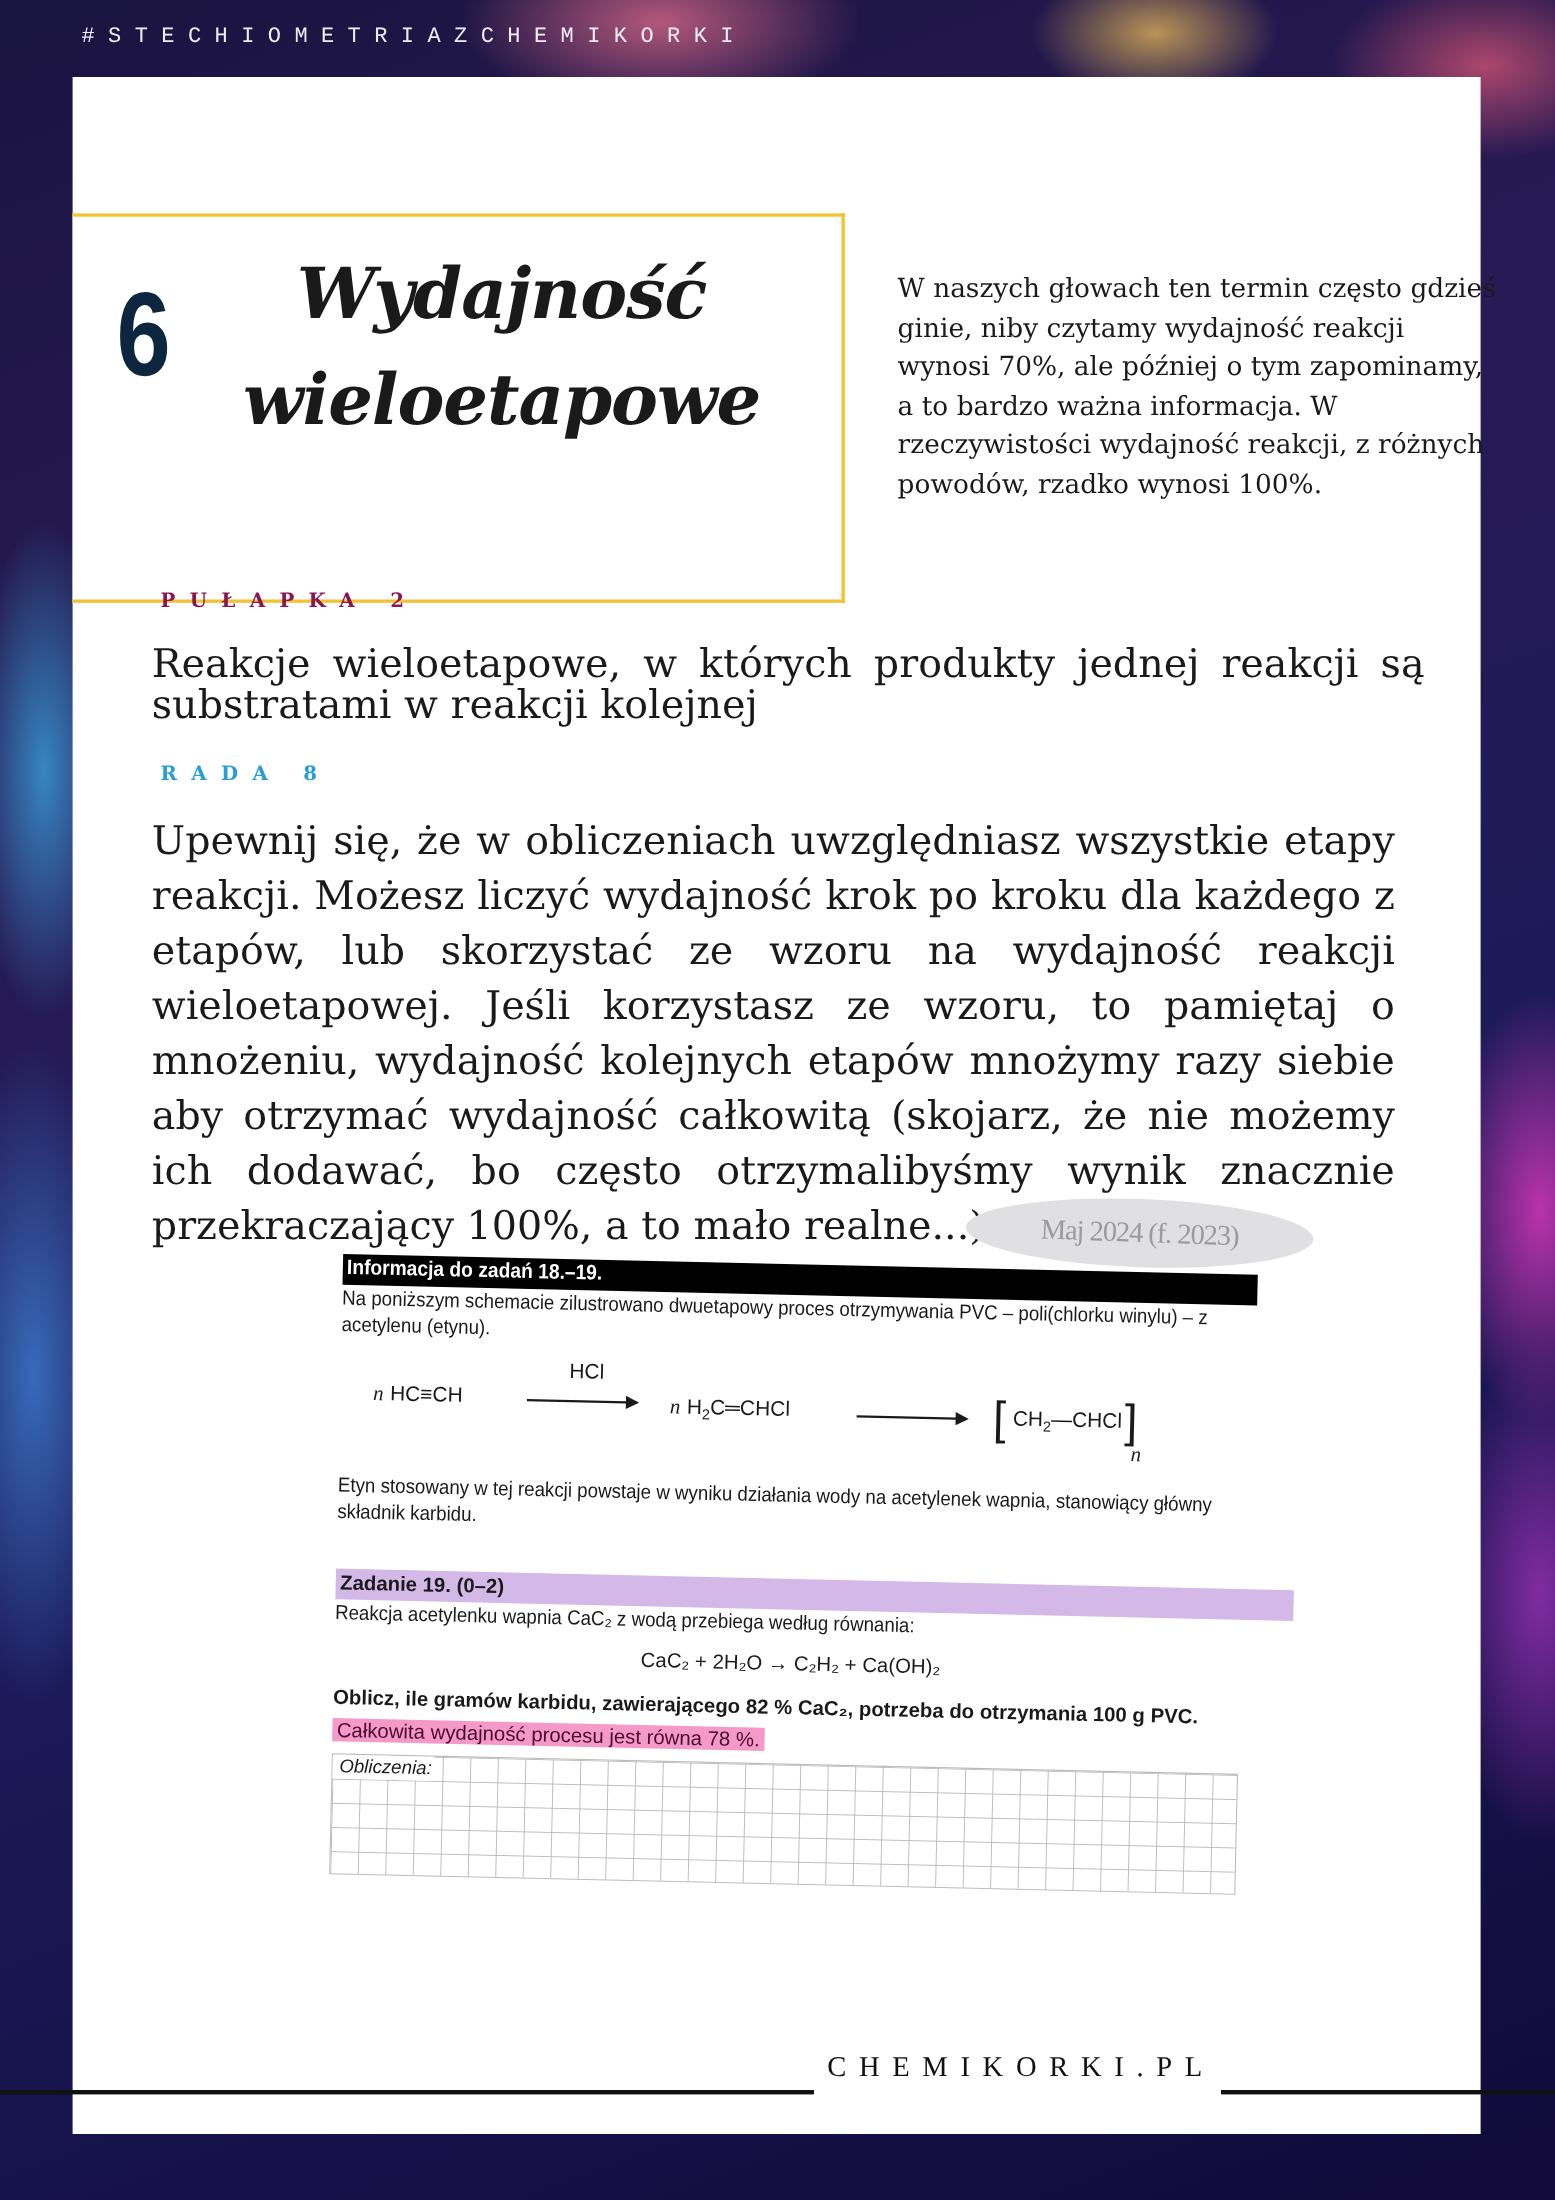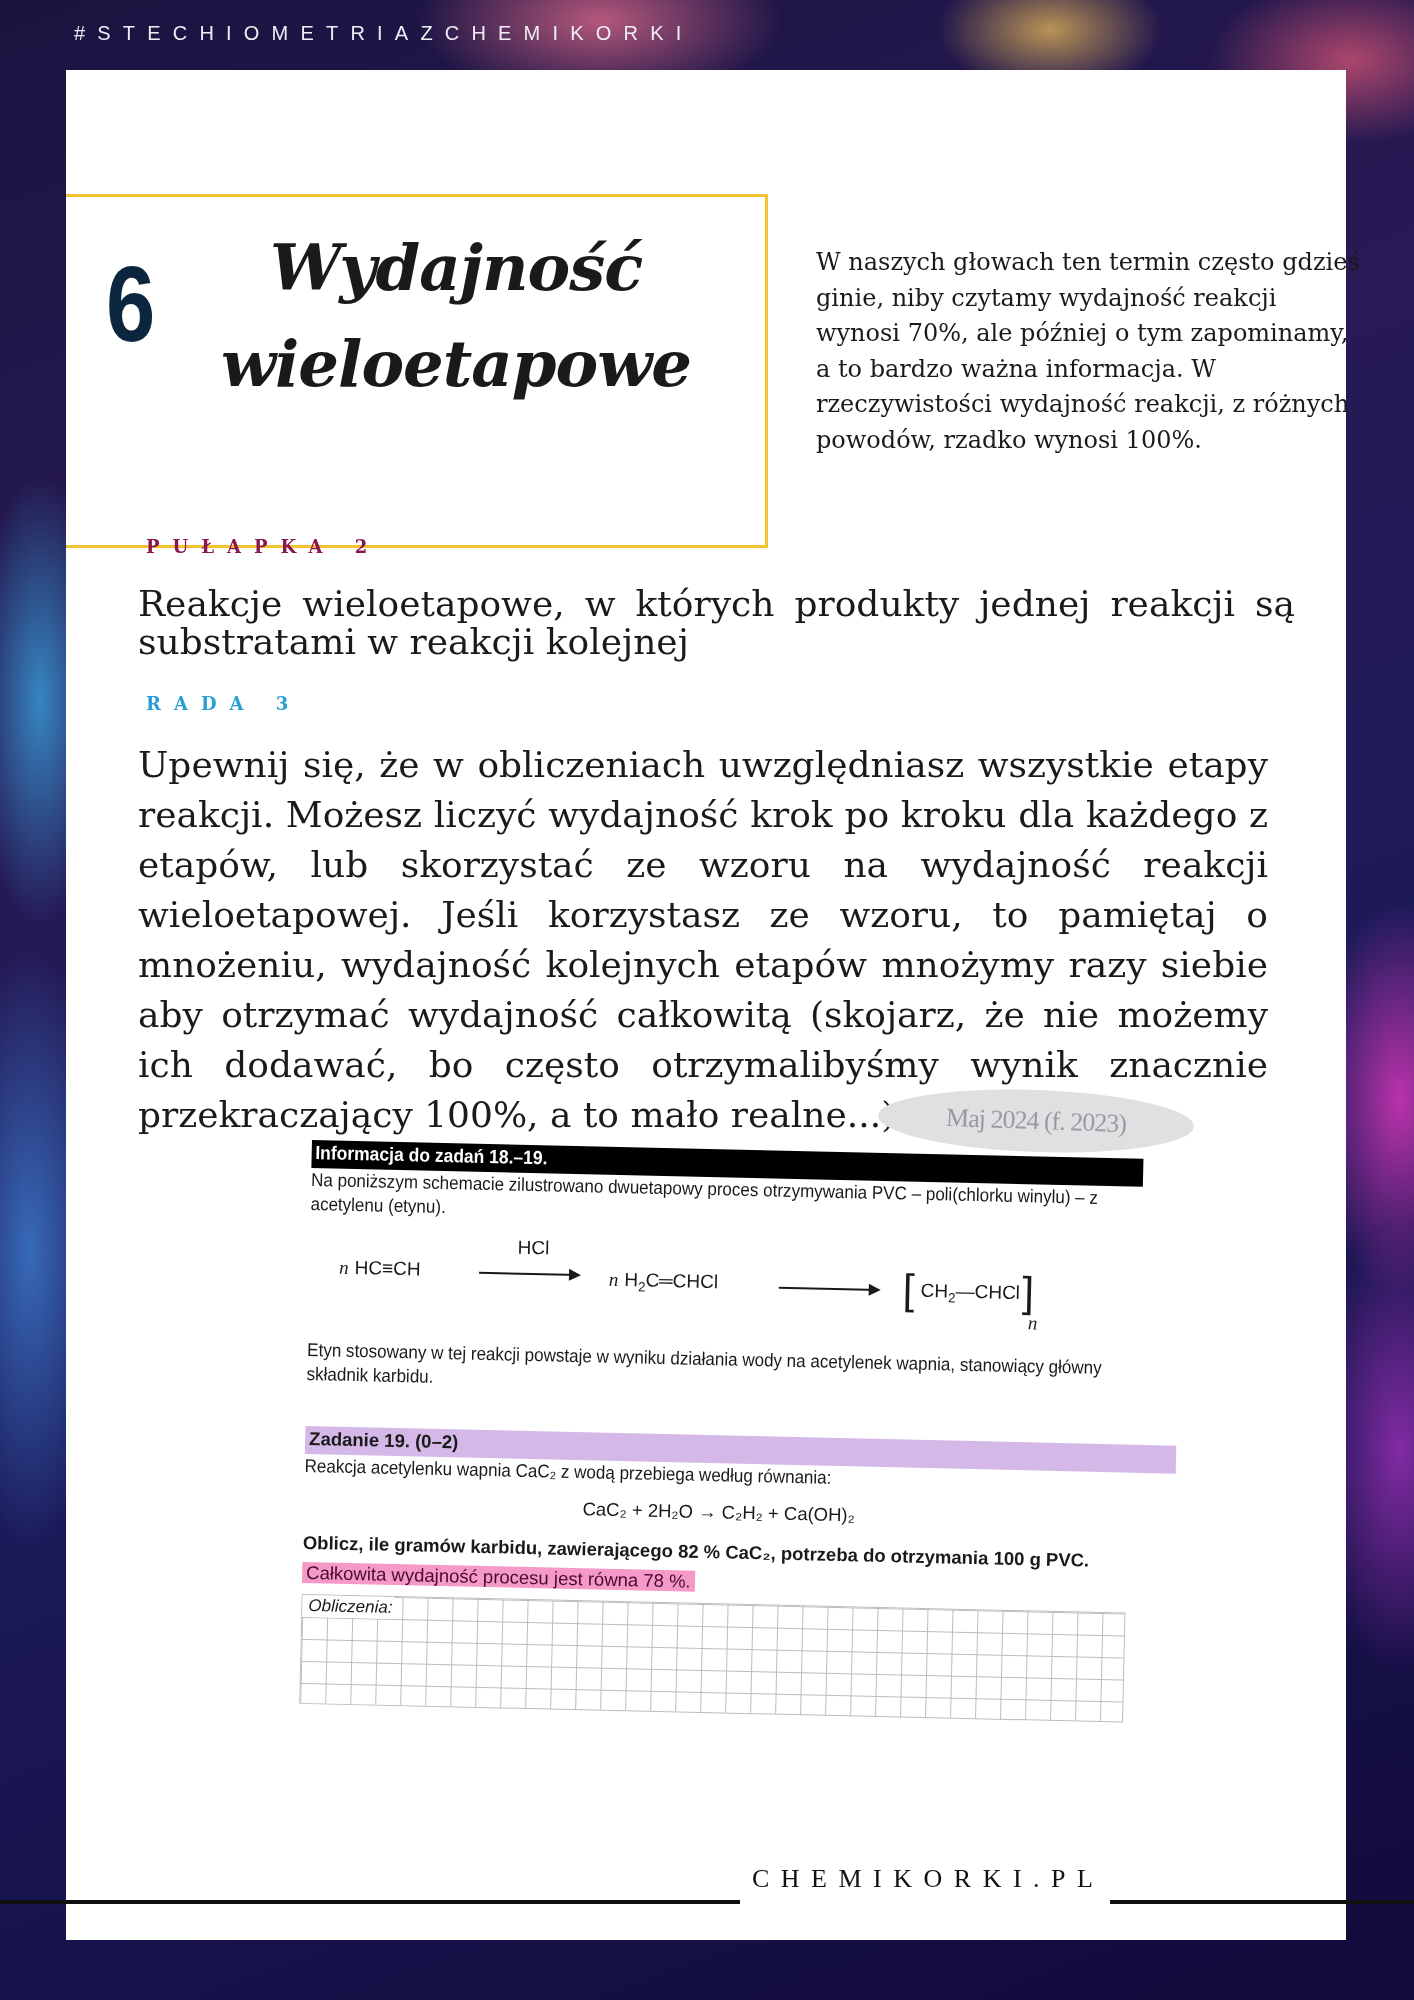--- a/index.html
+++ b/index.html
@@ -11,21 +11,21 @@
       radial-gradient(ellipse 160px 90px at 1050px 30px, rgba(250,200,90,0.7), transparent 70%),
       radial-gradient(ellipse 200px 120px at 1350px 60px, rgba(230,90,120,0.7), transparent 70%),
       radial-gradient(ellipse 90px 300px at 40px 700px, rgba(60,180,240,0.7), transparent 75%),
       radial-gradient(ellipse 110px 400px at 30px 1250px, rgba(70,160,250,0.6), transparent 75%),
       radial-gradient(ellipse 120px 260px at 1400px 1100px, rgba(240,60,200,0.75), transparent 75%),
       radial-gradient(ellipse 120px 300px at 1400px 1450px, rgba(200,60,220,0.6), transparent 75%),
       linear-gradient(160deg, #1a1440 0%, #281a55 30%, #1c1a5a 60%, #110a3a 100%);
   }
   .hashtag {
     position: absolute; left: 74px; top: 22px;
-    font-family: Liberation Sans, sans-serif; font-size: 20px; letter-spacing: 12.2px;
+    font-family: Liberation Mono, monospace; font-size: 20px; letter-spacing: 12.2px;
     color: #f0ecf5;
   }
   .page {
     position: absolute; left: 66px; top: 70px; width: 1280px; height: 1870px;
     background: #ffffff;
   }
   .title-box {
     position: absolute; left: 0; top: 124px; width: 702px; height: 354px;
     background: #ffffff; border: 3px solid #f2c232; border-left: none;
     box-sizing: border-box;
@@ -139,21 +139,21 @@
   <div class="chapter-num">6</div>
   <div class="title">
     <div>Wydajność</div>
     <div>wieloetapowe</div>
   </div>
   <div class="intro">W naszych głowach ten termin często gdzieś ginie, niby czytamy wydajność reakcji wynosi 70%, ale później o tym zapominamy, a to bardzo ważna informacja. W rzeczywistości wydajność reakcji, z różnych powodów, rzadko wynosi 100%.</div>
 
   <div class="heading h-trap" style="left:80px; top:466px;">PUŁAPKA 2</div>
   <div class="body-text trap-text" style="left:72px; top:515px;">Reakcje wieloetapowe, w których produkty jednej reakcji są substratami w reakcji kolejnej</div>
 
-  <div class="heading h-tip" style="left:80px; top:623px;">RADA 3</div>
+  <div class="heading h-tip" style="left:80px; top:623px;">RADA 8</div>
   <div class="body-text tip-text" style="left:72px; top:670px;">Upewnij się, że w obliczeniach uwzględniasz wszystkie etapy reakcji. Możesz liczyć wydajność krok po kroku dla każdego z etapów, lub skorzystać ze wzoru na wydajność reakcji wieloetapowej. Jeśli korzystasz ze wzoru, to pamiętaj o mnożeniu, wydajność kolejnych etapów mnożymy razy siebie aby otrzymać wydajność całkowitą (skojarz, że nie możemy ich dodawać, bo często otrzymalibyśmy wynik znacznie przekraczający 100%, a to mało realne...).</div>
 
   <div class="exam-badge" style="left:812px; top:1020px;">
     <span>Maj 2024 (f. 2023)</span>
   </div>
 
   <div class="exam" style="left:246px; top:1070px;">
     <div class="info-bar">Informacja do zadań 18.–19.</div>
     <p class="p">Na poniższym schemacie zilustrowano dwuetapowy proces otrzymywania PVC – poli(chlorku winylu) – z acetylenu (etynu).</p>
 

